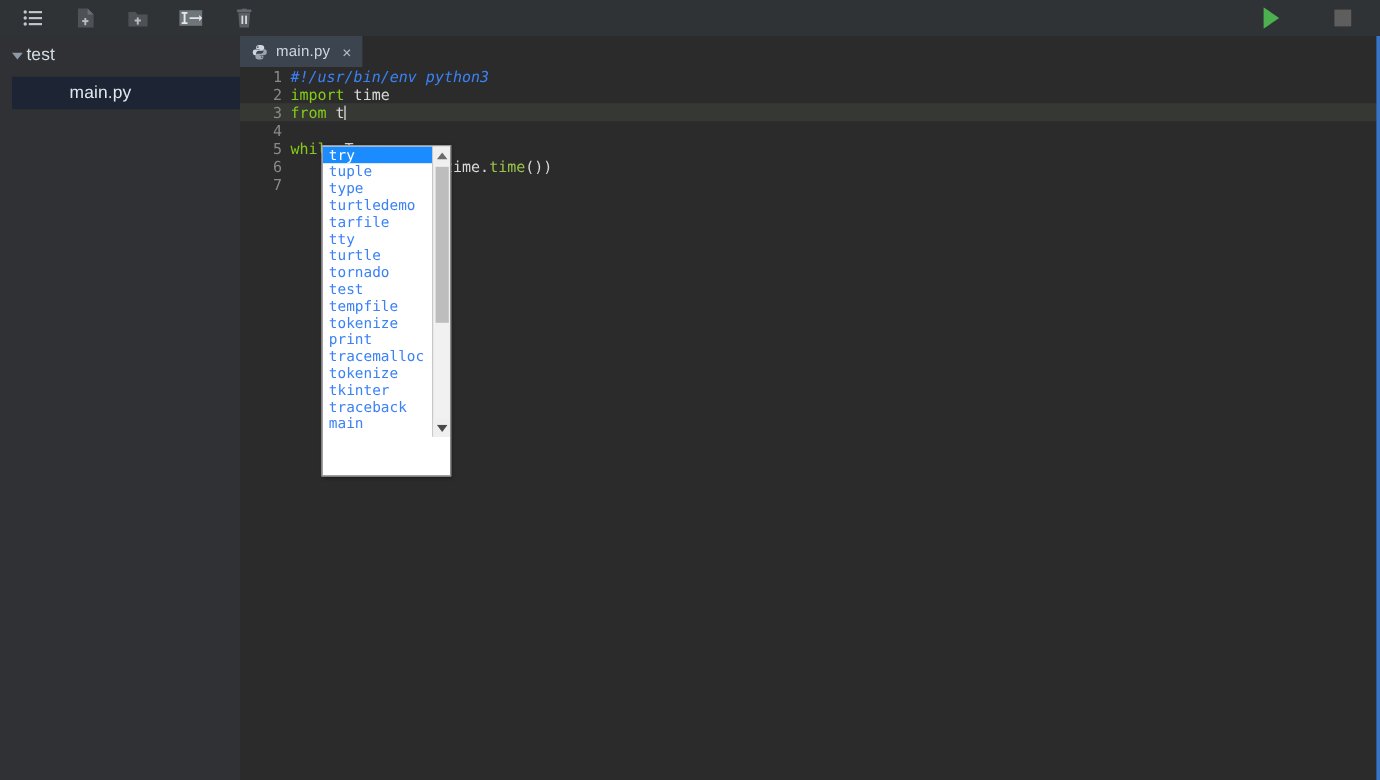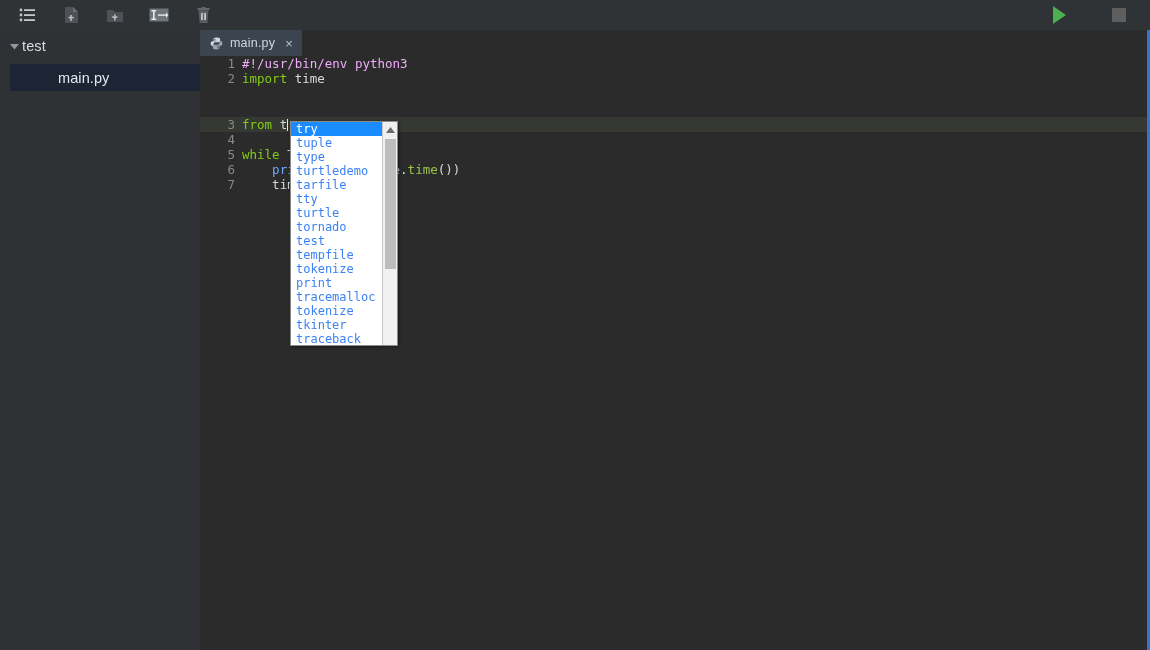--- a/index.html
+++ b/index.html
@@ -72,48 +72,48 @@
   }
 
   .code-area {
     position:relative; height:575px; background:#2b2b2b;
     font-family:"DejaVu Sans Mono", monospace;
     font-size:12.5px;
   }
   .code-line {
     position:relative; height:15px; line-height:15px; white-space:pre;
   }
-  .code-line.current { background:#353833;margin-top:31px; }
+  .code-line.current { background:#353833; }
   .lnum {
     display:inline-block; width:35px; text-align:right;
     color:#888a85; user-select:none;
   }
   .ltext { padding-left:7px; }
 
   
-  .t-comment { color:#f0abfc; }
+  .t-comment { color:#3b82f6;font-style:italic; }
   .t-kw      { color:#84cc16; }
   .t-plain   { color:#d8d8d8; }
   .t-fn      { color:#74a8ff; }
   .t-meth    { color:#9bc34a; }
   .t-str     { color:#d8d8d8; }
 
   .caret-bar {
     display:inline-block; width:1px; height:12px; background:#e8e8e8;
     vertical-align:-2px; margin-left:0px;
   }
 
   .right-edge {
     position:absolute; right:0; top:30px; width:3px; height:620px;
     background:#3574c8;
   }
 
   
   .ac-popup {
-    position:absolute; left:290px; top:121px; width:108px; height:225px;
+    position:absolute; left:268px; top:121px; width:108px; height:276px;
     background:#ffffff; border:1px solid #8a8a8a;
     box-shadow:1px 1px 3px rgba(0,0,0,.45);
     overflow:hidden;
     font-family:"DejaVu Sans Mono", monospace;
     font-size:12px;
   }
   .ac-list {
     position:absolute; left:0; top:0; width:92px; height:242px; overflow:hidden;
   }
   .ac-item {

